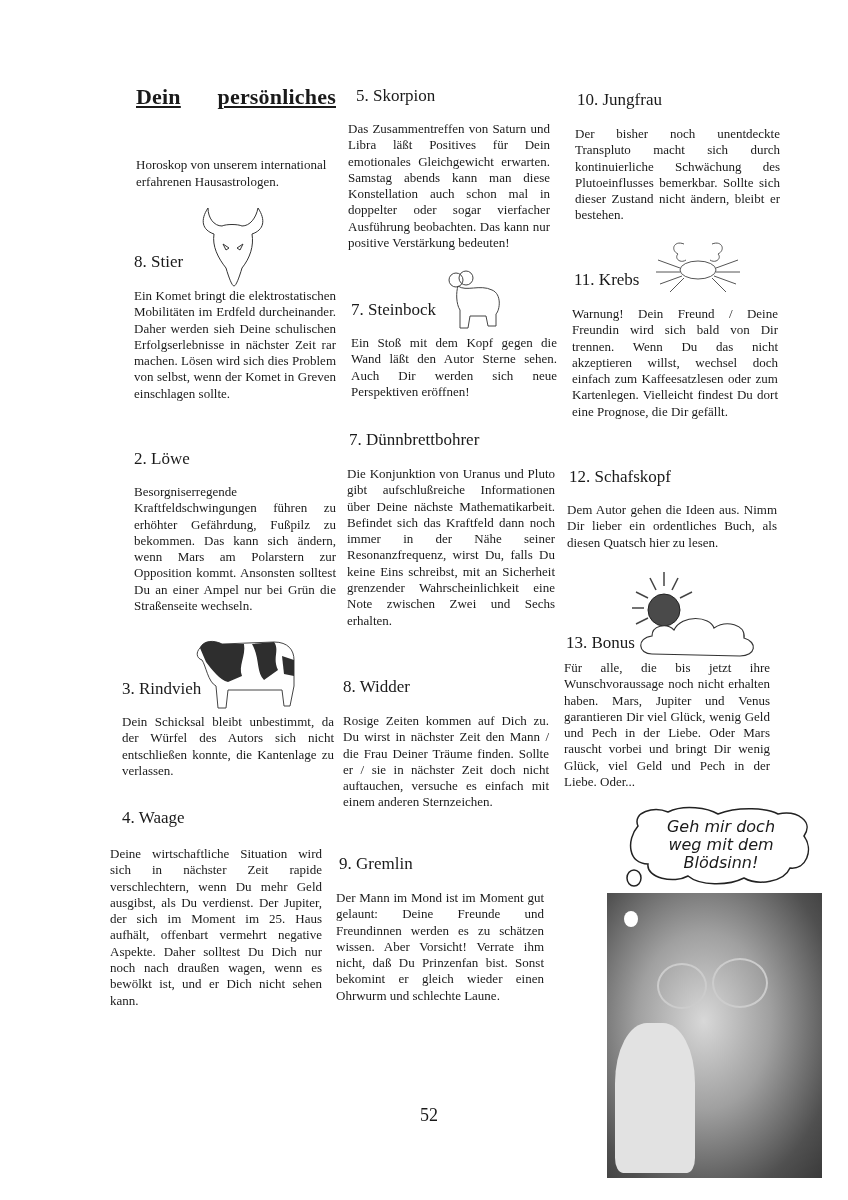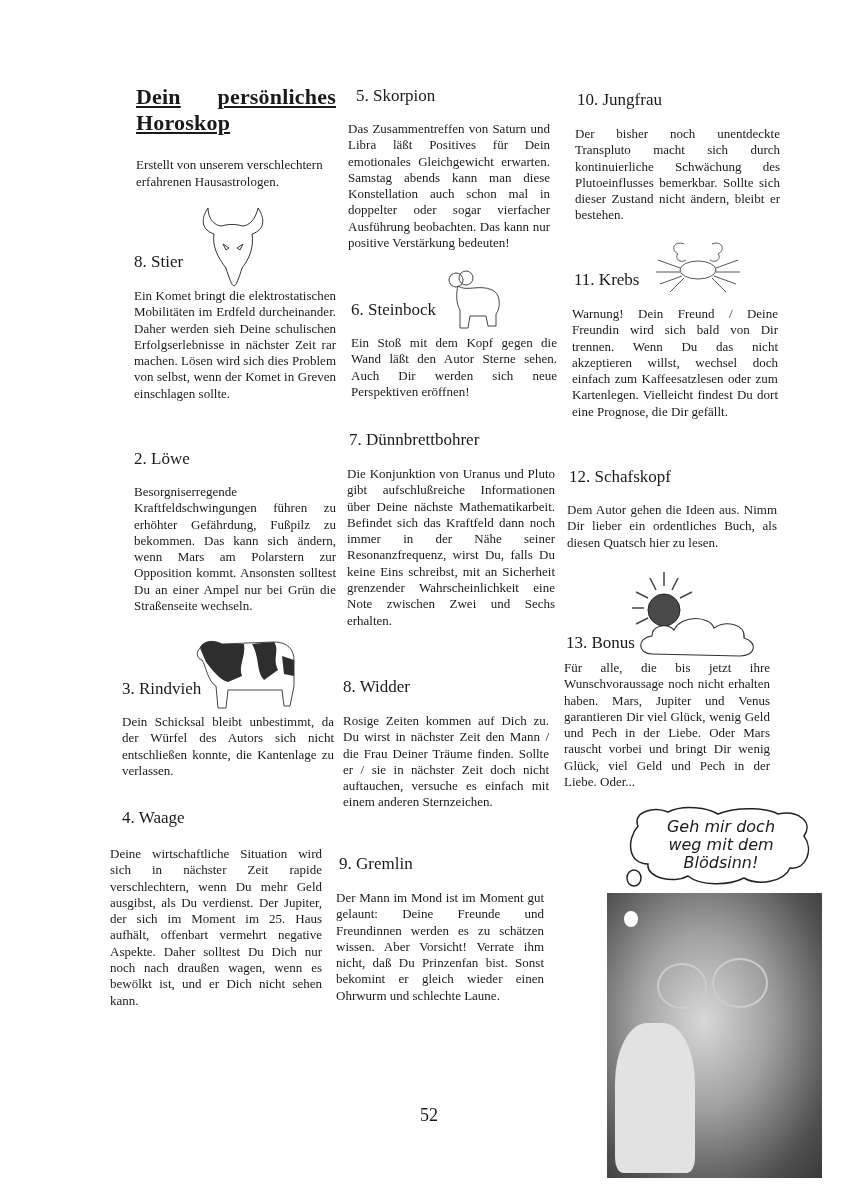--- a/index.html
+++ b/index.html
@@ -19,23 +19,22 @@
            background:radial-gradient(ellipse at 45% 45%, #d8d8d8 0%, #a0a0a0 40%, #505050 80%, #3a3a3a 100%); }
 </style>
 </head>
 <body>
 
 <h1 class="title">
   <div class="l1">
       <span>Dein</span>
       <span>persönliches</span>
     </div>
-  <div><span>Horoskop</span></div>
 </h1>
-<div class="intro">Erstellt von unserem verschlechtern erfahrenen Hausastrologen.</div>
+<div class="intro">Horoskop von unserem international erfahrenen Hausastrologen.</div>
 
 <svg class="pic" style="left:196px;top:206px" width="72" height="82" viewBox="0 0 72 82">
   <path d="M12 2 C4 14 6 24 18 28 C16 40 22 52 30 62 C33 72 36 80 38 80 C40 80 43 72 46 62 C54 52 58 40 56 28 C68 24 70 14 62 2 C60 12 54 20 46 20 C42 18 30 18 26 20 C18 20 12 12 12 2 Z" fill="none" stroke="#333" stroke-width="1"></path>
   <path d="M27 38 l6 4 l-3 2 z M47 38 l-6 4 l3 2 z" fill="none" stroke="#333" stroke-width="1"></path>
 </svg>
 <div class="sec-h" style="left:134px;top:254px">8. Stier</div>
 <div class="sec-b" style="left:134px;top:288px;width:202px">Ein Komet bringt die elektrostatischen Mobilitäten im Erdfeld durcheinander. Daher werden sieh Deine schulischen Erfolgserlebnisse in nächster Zeit rar machen. Lösen wird sich dies Problem von selbst, wenn der Komet in Greven einschlagen sollte.</div>
 
 <div class="sec-h" style="left:134px;top:451px">2. Löwe</div>
 <div class="sec-b" style="left:134px;top:484px;width:202px">Besorgniserregende Kraftfeldschwingungen führen zu erhöhter Gefährdung, Fußpilz zu bekommen. Das kann sich ändern, wenn Mars am Polarstern zur Opposition kommt. Ansonsten solltest Du an einer Ampel nur bei Grün die Straßenseite wechseln.</div>
@@ -53,21 +52,21 @@
 <div class="sec-b" style="left:110px;top:846px;width:212px">Deine wirtschaftliche Situation wird sich in nächster Zeit rapide verschlechtern, wenn Du mehr Geld ausgibst, als Du verdienst. Der Jupiter, der sich im Moment im 25. Haus aufhält, offenbart vermehrt negative Aspekte. Daher solltest Du Dich nur noch nach draußen wagen, wenn es bewölkt ist, und er Dich nicht sehen kann.</div>
 
 <div class="sec-h" style="left:356px;top:88px">5. Skorpion</div>
 <div class="sec-b" style="left:348px;top:121px;width:202px">Das Zusammentreffen von Saturn und Libra läßt Positives für Dein emotionales Gleichgewicht erwarten. Samstag abends kann man diese Konstellation auch schon mal in doppelter oder sogar vierfacher Ausführung beobachten. Das kann nur positive Verstärkung bedeuten!</div>
 
 <svg class="pic" style="left:446px;top:270px" width="60" height="60" viewBox="0 0 60 60">
   <circle cx="10" cy="10" r="7" fill="none" stroke="#444"></circle>
   <circle cx="20" cy="8" r="7" fill="none" stroke="#444"></circle>
   <path d="M12 16 C20 22 34 14 46 20 C56 24 54 40 50 44 L50 56 L42 56 L40 46 L24 46 L22 58 L14 58 L14 40 C10 34 10 22 12 16 Z" fill="none" stroke="#444"></path>
 </svg>
-<div class="sec-h" style="left:351px;top:302px">6. Steinbock</div>
+<div class="sec-h" style="left:351px;top:302px">7. Steinbock</div>
 <div class="sec-b" style="left:351px;top:335px;width:206px">Ein Stoß mit dem Kopf gegen die Wand läßt den Autor Sterne sehen. Auch Dir werden sich neue Perspektiven eröffnen!</div>
 
 <div class="sec-h" style="left:349px;top:432px">7. Dünnbrettbohrer</div>
 <div class="sec-b" style="left:347px;top:466px;width:208px">Die Konjunktion von Uranus und Pluto gibt aufschlußreiche Informationen über Deine nächste Mathematikarbeit. Befindet sich das Kraftfeld dann noch immer in der Nähe seiner Resonanzfrequenz, wirst Du, falls Du keine Eins schreibst, mit an Sicherheit grenzender Wahrscheinlichkeit eine Note zwischen Zwei und Sechs erhalten.</div>
 
 <div class="sec-h" style="left:343px;top:679px">8. Widder</div>
 <div class="sec-b" style="left:343px;top:713px;width:206px">Rosige Zeiten kommen auf Dich zu. Du wirst in nächster Zeit den Mann / die Frau Deiner Träume finden. Sollte er / sie in nächster Zeit doch nicht auftauchen, versuche es einfach mit einem anderen Sternzeichen.</div>
 
 <div class="sec-h" style="left:339px;top:856px">9. Gremlin</div>
 <div class="sec-b" style="left:336px;top:890px;width:208px">Der Mann im Mond ist im Moment gut gelaunt: Deine Freunde und Freundinnen werden es zu schätzen wissen. Aber Vorsicht! Verrate ihm nicht, daß Du Prinzenfan bist. Sonst bekomint er gleich wieder einen Ohrwurm und schlechte Laune.</div>

